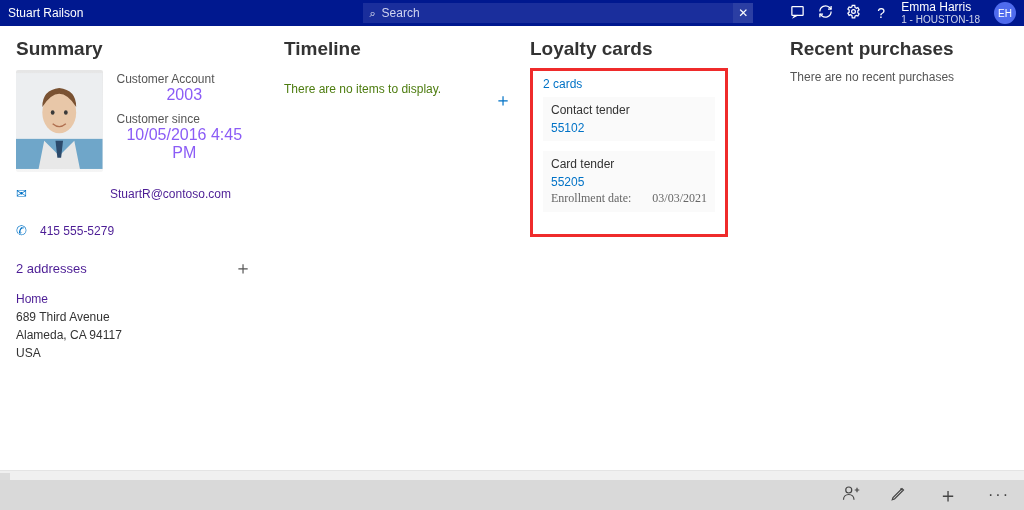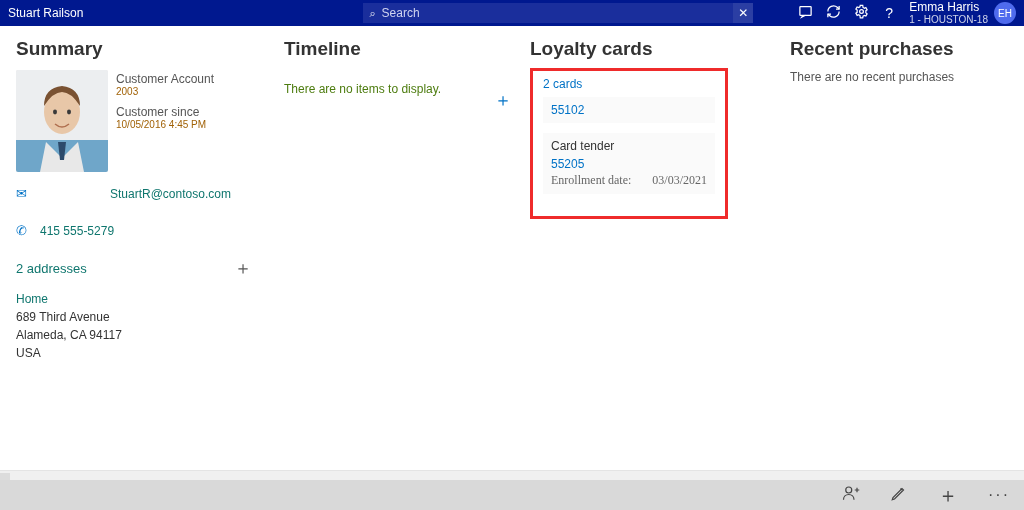--- a/index.html
+++ b/index.html
@@ -51,52 +51,52 @@
   }
   .topbar .spacer { flex: 1; }
   .topbar .icon-btn { width: 28px; text-align: center; font-size: 14px; cursor: pointer; }
   .topbar .user-block { display: flex; flex-direction: column; line-height: 1.1; margin-left: 6px; margin-right: 6px; }
   .topbar .user-block .uname { font-size: 12px; }
   .topbar .user-block .uloc { font-size: 10px; opacity: .8; }
   .topbar .avatar-circle {
     width: 22px; height: 22px; border-radius: 50%;
     background: #4f6bed; color: #fff; font-size: 10px;
     display: flex; align-items: center; justify-content: center;
-    margin-left: 0;
+    margin-left: 8px;
   }
 
   .content {
     display: flex;
     height: 446px;
     overflow: hidden;
   }
   .col {
     padding: 12px 16px 0 16px;
   }
   .col h2 {
     font-weight: 700;
     font-size: 19px;
     color: #333;
     margin-bottom: 10px;
   }
 
   
   .col-summary { width: 268px; }
-  .summary-top { display: flex; gap: 8px; }
+  .summary-top { display: flex; gap: 14px; }
   .cust-photo {
     width: 92px; height: 102px;
     background: linear-gradient(#e6e6e6, #f5f5f5);
     border-radius: 2px;
     position: relative;
     overflow: hidden;
   }
   .cust-photo svg { width: 100%; height: 100%; }
   .summary-fields .lbl { color: #555; font-size: 12px; margin-top: 2px;}
-  .summary-fields .val { color: #a16207; font-size: 10px; margin-bottom: 8px;}
-  .link { color: #0f766e; cursor: pointer; }
+  .summary-fields .val { color: #8b5cf6; font-size: 16px; margin-bottom: 8px; text-align: center;}
+  .link { color: #4c1d95; cursor: pointer; }
   .contact-row { display: flex; align-items: center; gap: 10px; margin-top: 14px; font-size: 12px;}
   .contact-row .ico { color: #0072c6; width: 14px; font-size: 13px; }
   .addresses-header { display: flex; align-items: center; justify-content: space-between; margin-top: 18px;}
   .addresses-header .plus { font-size: 18px; color: #555; cursor: pointer; font-weight: 300;}
   .addr-block { margin-top: 10px; font-size: 12px; color: #333; line-height: 1.5;}
   .addr-block .primary { text-align: right; color: #888; font-size: 10px; letter-spacing: .5px; margin-top: 6px;}
 
   
   .col-timeline { width: 246px; position: relative;}
   .col-timeline .add-btn {
@@ -241,20 +241,21 @@
     <h2>Timeline</h2>
     <span class="add-btn">＋</span>
     <div class="timeline-empty">There are no items to display.</div>
   </div>
 
   <div class="col col-loyalty">
     <h2>Loyalty cards</h2>
     <div class="loyalty-box">
       <div class="cards-count">2 cards</div>
       <div class="card-item">
+        <div class="c-title">Contact tender</div>
         <div class="c-num link">55102</div>
       </div>
       <div class="card-item">
         <div class="c-title">Card tender</div>
         <div class="c-num link">55205</div>
         <div class="c-row">
           <span>Enrollment date:</span>
           <span>03/03/2021</span>
         </div>
       </div>

